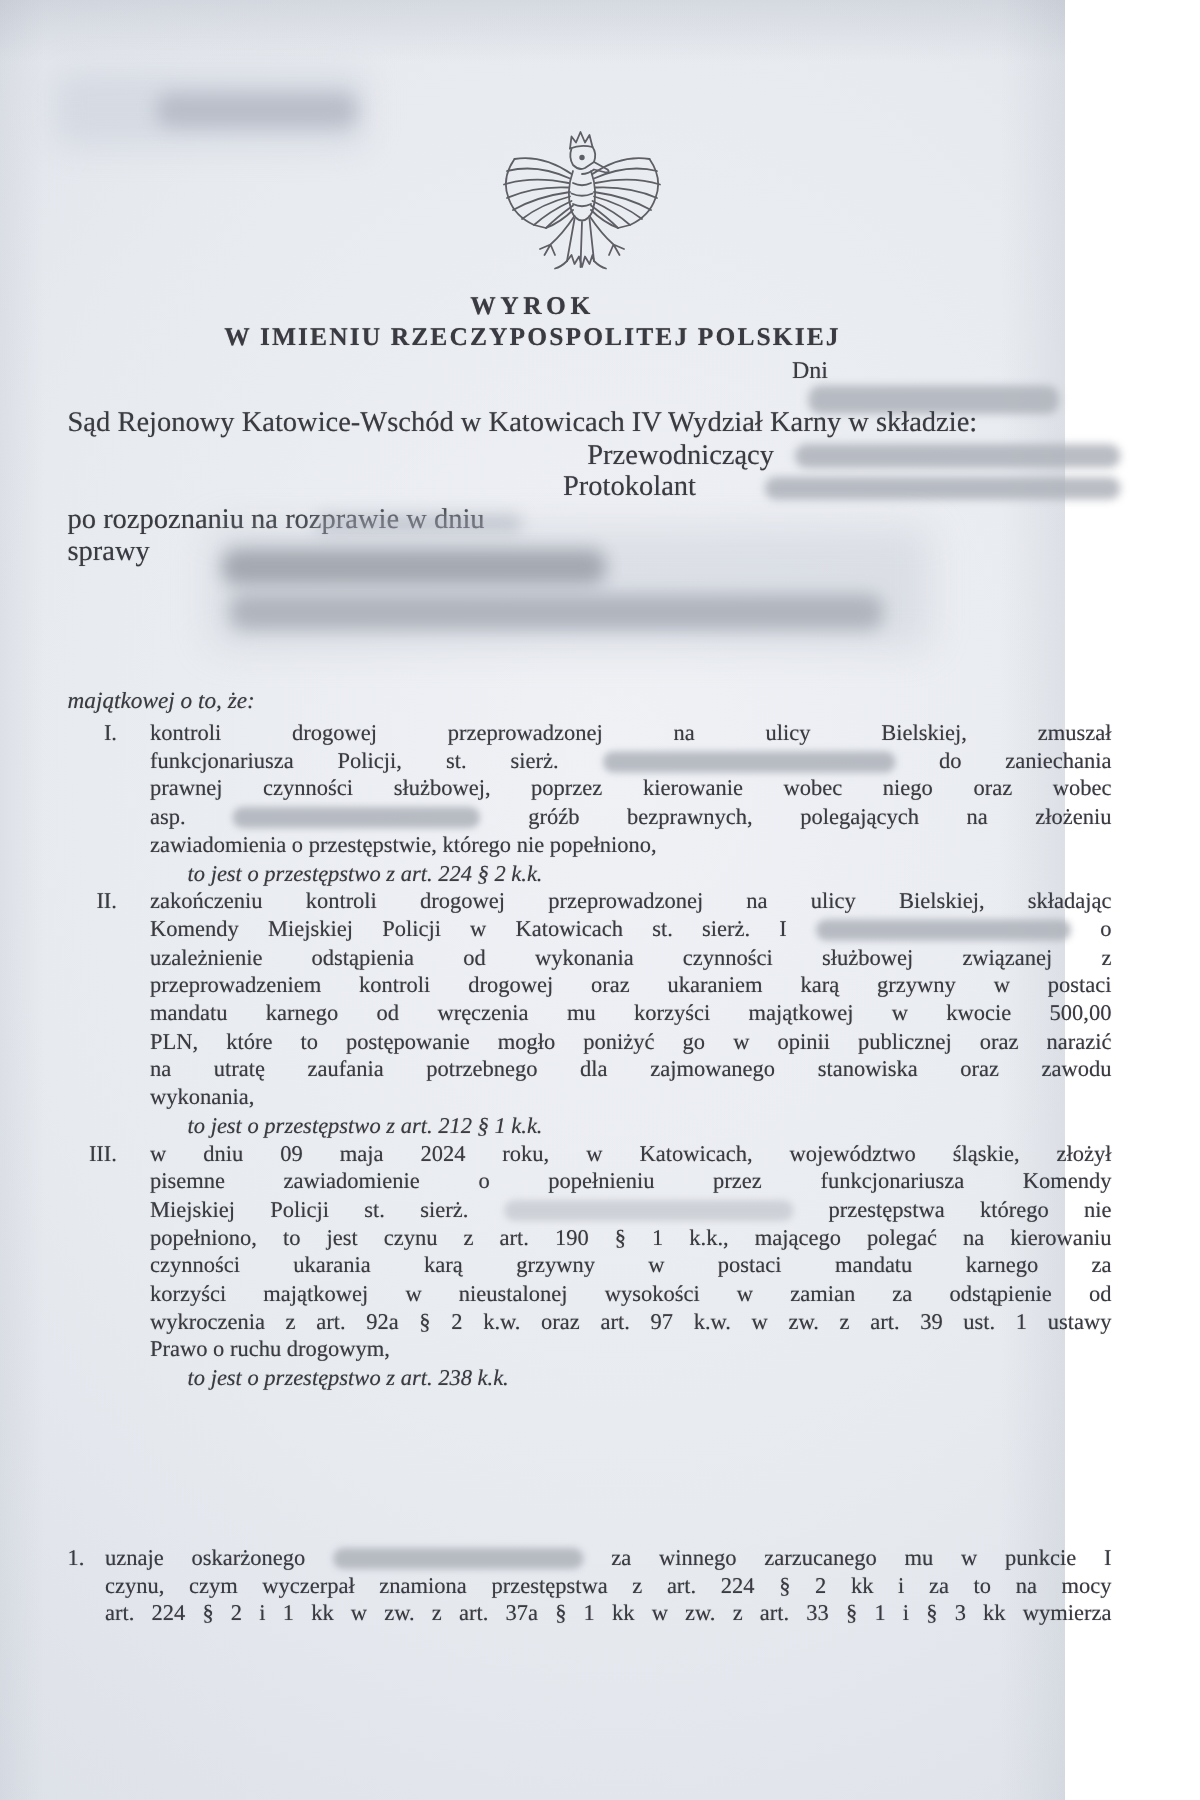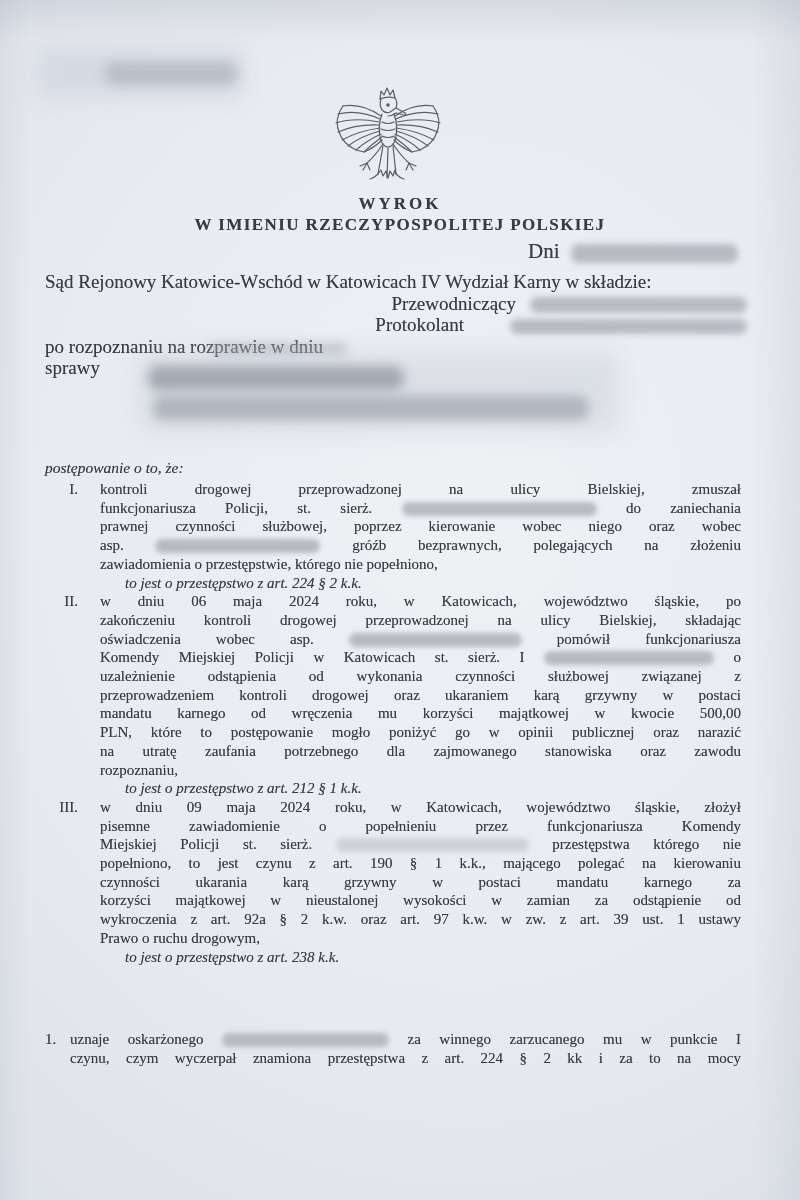--- a/index.html
+++ b/index.html
@@ -2,21 +2,21 @@
 <html><head>
 <meta charset="utf-8">
 <style>
   * { margin:0; padding:0; box-sizing:border-box; }
   html, body { width:800px; height:1200px; overflow:hidden; }
   body{
     font-family:"Liberation Serif", serif;
     color:#3a3b42;
   }
   .page{
-    position:relative; width:800px; height:1200px;
+    position:relative; width:710px; height:1200px;
     background:
       linear-gradient(180deg, rgba(140,148,164,.20), rgba(140,148,164,0) 42px),
       linear-gradient(90deg, rgba(130,138,154,.10), rgba(130,138,154,0) 30px, rgba(130,138,154,0) 94%, rgba(130,138,154,.12)),
       radial-gradient(120% 90% at 58% 42%, #eff1f5 0%, #e7eaef 48%, #dde1e8 82%, #d3d8e1 100%);
     text-shadow:0 0 .6px rgba(58,59,66,.55);
     text-decoration:underline;
   }
   
   .redact{
     display:inline-block; background:#aeb2ba; border-radius:8px;
@@ -33,21 +33,21 @@
   
   .eagle{ position:absolute; top:86px; left:330px; width:116px; height:106px; }
   .title{
     position:absolute; top:194px; left:0; width:100%; text-align:center;
     font-weight:bold; font-size:17px; letter-spacing:3px;
   }
   .subtitle{
     position:absolute; top:215px; left:0; width:100%; text-align:center;
     font-weight:bold; font-size:17px; letter-spacing:1.4px;
   }
-  .dni-line{ position:absolute; top:239px; left:528px; font-size:21px; }
+  .dni-line{ position:absolute; top:239px; left:528px; font-size:16px; }
   .dni-line .redact{ width:167px; height:19px; margin-left:11px; vertical-align:-5px; }
   
   .court{ position:absolute; top:271px; left:45px; width:702px; font-size:19px; line-height:21.5px; }
   .court .indent{ padding-left:57px;text-align:right; }
   .r-presiding{ width:217px; height:16px; margin-left:14px; }
   .r-clerk{ width:237px; height:15px; margin-left:46px; }
   
   .intro{ position:absolute; top:459px; left:45px; font-style:italic; font-size:15.5px; }
   .charges{ position:absolute; top:480px; left:45px; width:696px; font-size:15px; line-height:18.7px; }
   .charge{ display:flex; }
@@ -124,47 +124,45 @@
     </div>
     <div>po rozpoznaniu na rozprawie w dniu</div>
     <div>sprawy</div>
   </div>
 
   <div class="blk case-wash"></div>
   <div class="blk case-frag"></div>
   <div class="blk case-row1"></div>
   <div class="blk case-row2"></div>
 
-  <div class="intro">postępowanie o to, że:</div>
+  <div class="intro">majątkowej o to, że:</div>
 
   <div class="charges">
       <div class="charge">
         <span class="num">I.</span>
         <div class="ctext">
           <div class="jline">kontroli drogowej przeprowadzonej na ulicy Bielskiej, zmuszał</div>
           <div class="jline">funkcjonariusza Policji, st. sierż. <span class="redact" style="width: 195px;"></span> do zaniechania</div>
           <div class="jline">prawnej czynności służbowej, poprzez kierowanie wobec niego oraz wobec</div>
           <div class="jline">asp. <span class="redact" style="width: 165px;"></span> gróźb bezprawnych, polegających na złożeniu</div>
           <div class="lline">zawiadomienia o przestępstwie, którego nie popełniono,</div>
           <div class="conclusion">to jest o przestępstwo z art. 224 § 2 k.k.</div>
         </div>
       </div>
       <div class="charge">
         <span class="num">II.</span>
         <div class="ctext">
-          <div class="jline">w dniu 06 maja 2024 roku, w Katowicach, województwo śląskie, po</div>
           <div class="jline">zakończeniu kontroli drogowej przeprowadzonej na ulicy Bielskiej, składając</div>
-          <div class="jline">oświadczenia wobec asp. <span class="redact" style="width: 173px;"></span> pomówił funkcjonariusza</div>
           <div class="jline">Komendy Miejskiej Policji w Katowicach st. sierż. I <span class="redact" style="width: 170px;"></span> o</div>
           <div class="jline">uzależnienie odstąpienia od wykonania czynności służbowej związanej z</div>
           <div class="jline">przeprowadzeniem kontroli drogowej oraz ukaraniem karą grzywny w postaci</div>
           <div class="jline">mandatu karnego od wręczenia mu korzyści majątkowej w kwocie 500,00</div>
           <div class="jline">PLN, które to postępowanie mogło poniżyć go w opinii publicznej oraz narazić</div>
           <div class="jline">na utratę zaufania potrzebnego dla zajmowanego stanowiska oraz zawodu</div>
-          <div class="lline">rozpoznaniu,</div>
+          <div class="lline">wykonania,</div>
           <div class="conclusion">to jest o przestępstwo z art. 212 § 1 k.k.</div>
         </div>
       </div>
       <div class="charge">
         <span class="num">III.</span>
         <div class="ctext">
           <div class="jline">w dniu 09 maja 2024 roku, w Katowicach, województwo śląskie, złożył</div>
           <div class="jline">pisemne zawiadomienie o popełnieniu przez funkcjonariusza Komendy</div>
           <div class="jline">Miejskiej Policji st. sierż. <span class="redact light" style="width: 193px;"></span> przestępstwa którego nie</div>
           <div class="jline">popełniono, to jest czynu z art. 190 § 1 k.k., mającego polegać na kierowaniu</div>
@@ -175,16 +173,17 @@
           <div class="conclusion">to jest o przestępstwo z art. 238 k.k.</div>
         </div>
       </div>
     </div>
 
   <div class="verdict">
     <span class="num">1.</span>
     <div class="vtext">
         <div class="jline">uznaje oskarżonego <span class="redact" style="width: 167px;"></span> za winnego zarzucanego mu w punkcie I</div>
         <div class="jline">czynu, czym wyczerpał znamiona przestępstwa z art. 224 § 2 kk i za to na mocy</div>
+        <div class="jline">art. 224 § 2 i 1 kk w zw. z art. 37a § 1 kk w zw. z art. 33 § 1 i § 3 kk wymierza</div>
       </div>
   </div>
 
 </div>
 
 </body></html>

